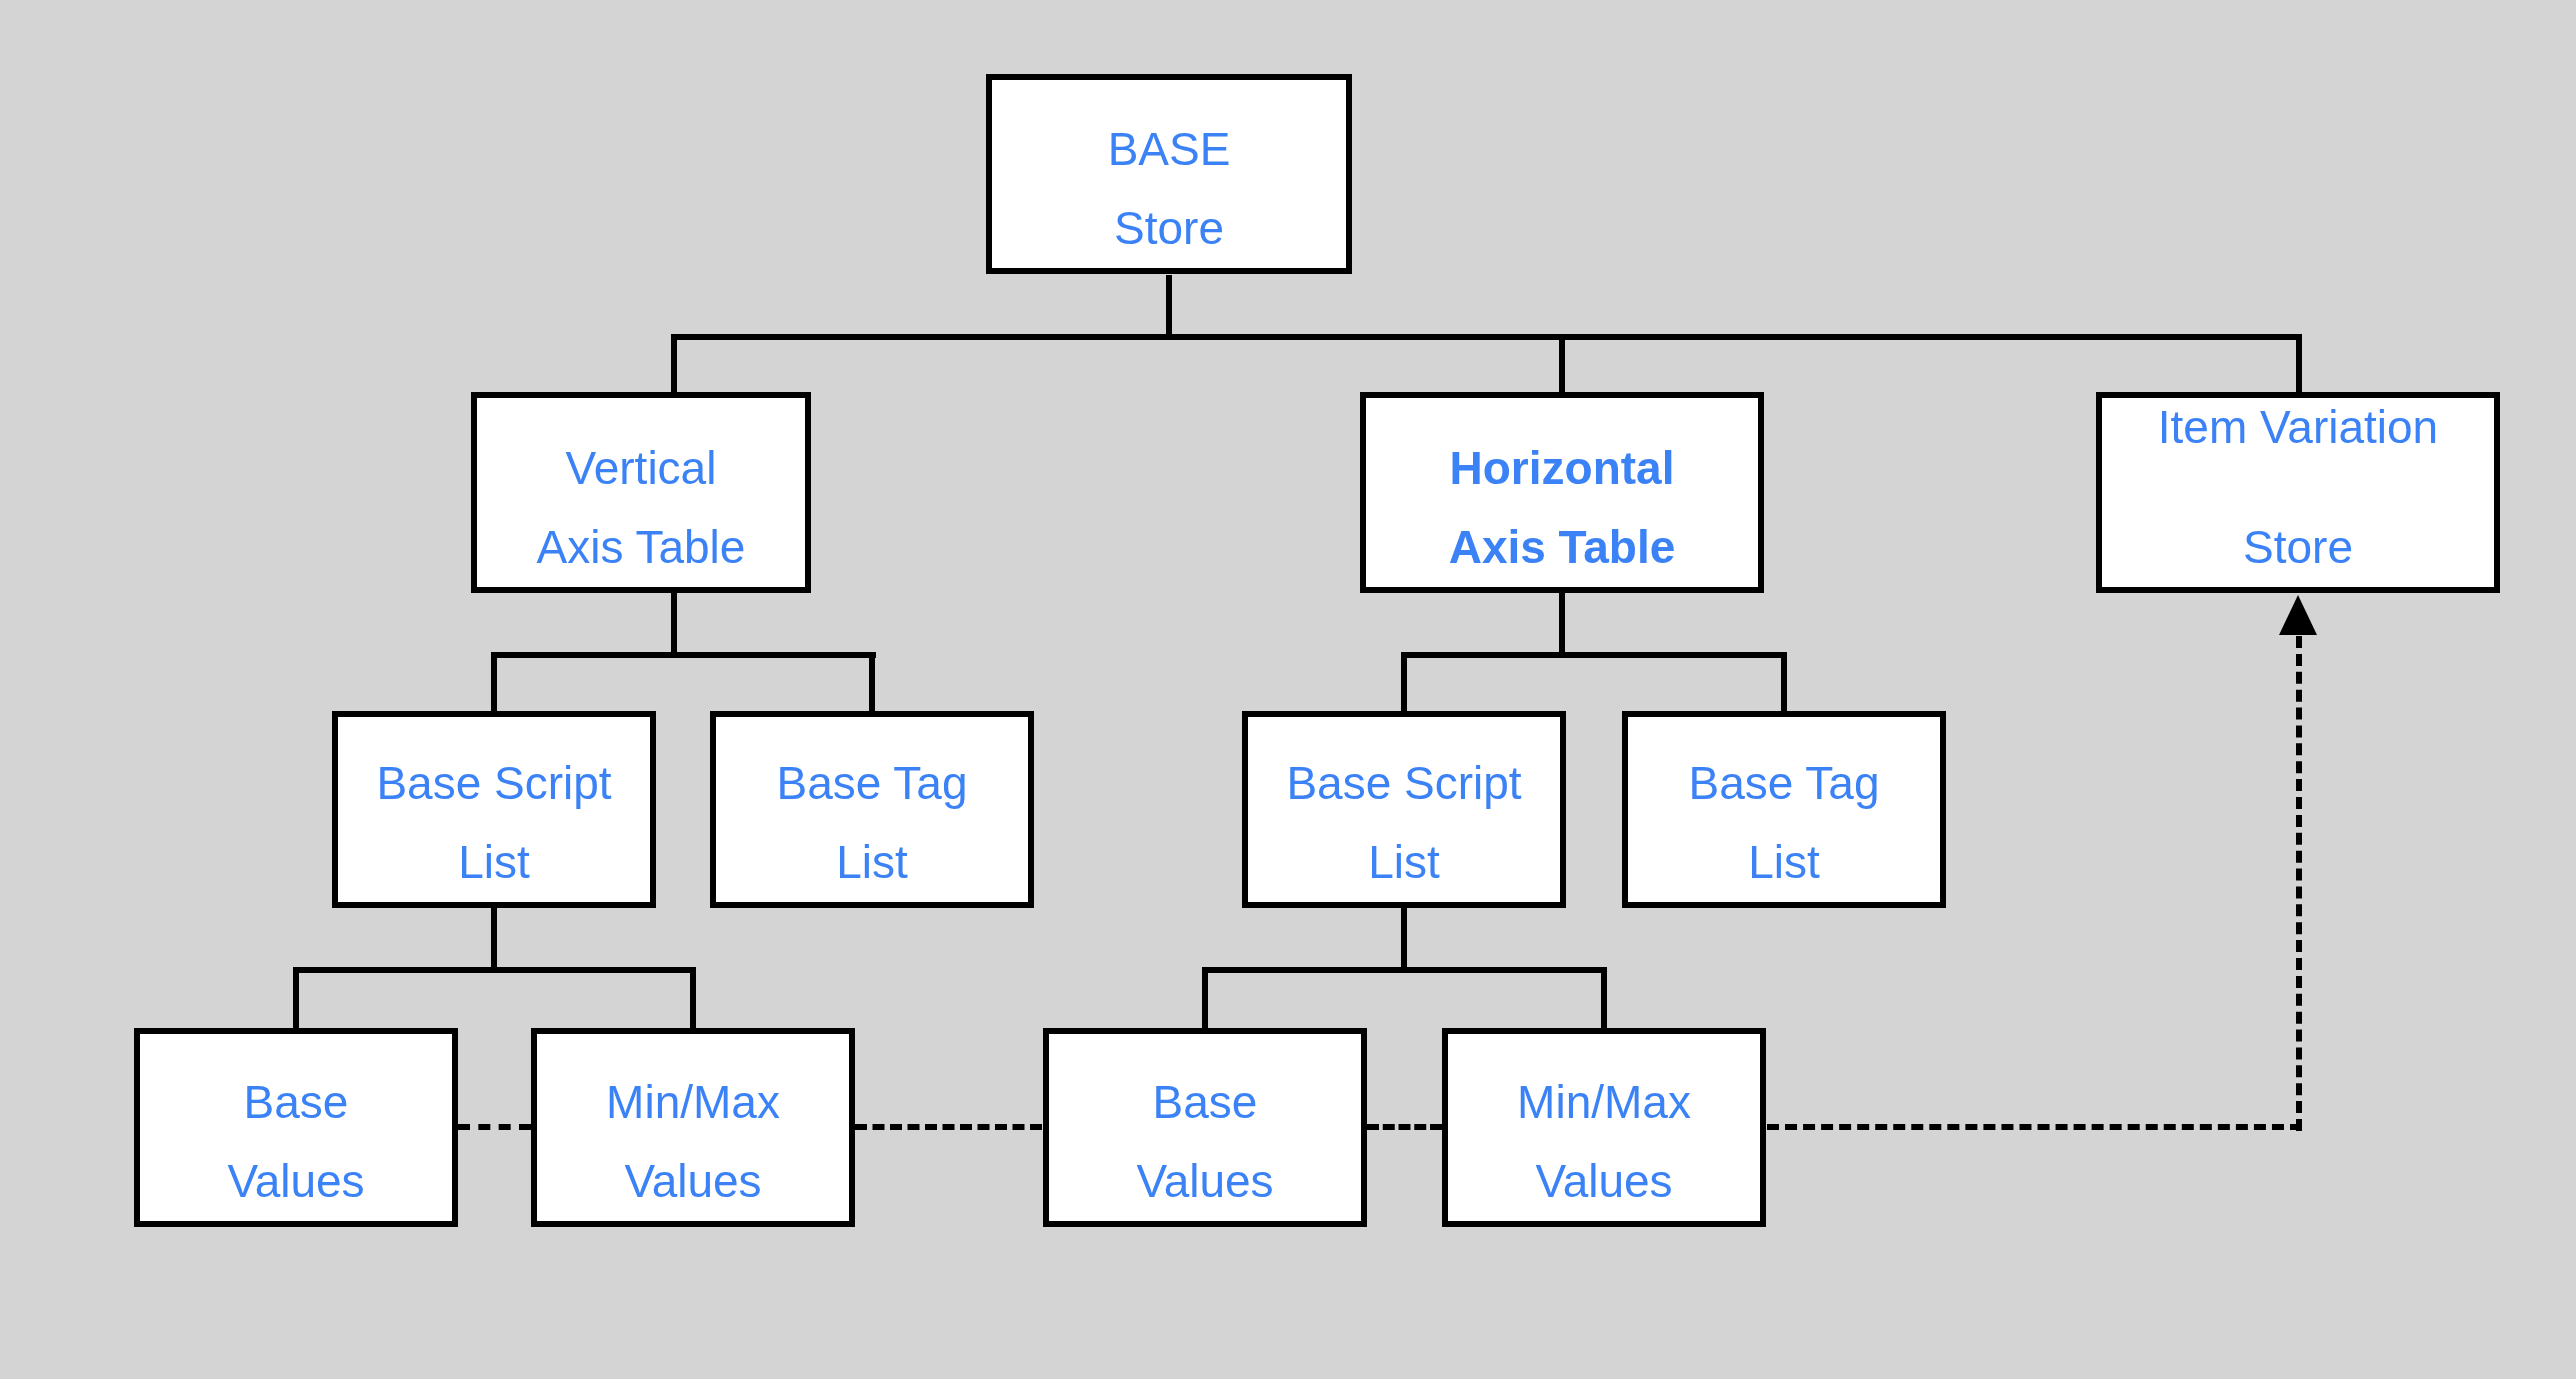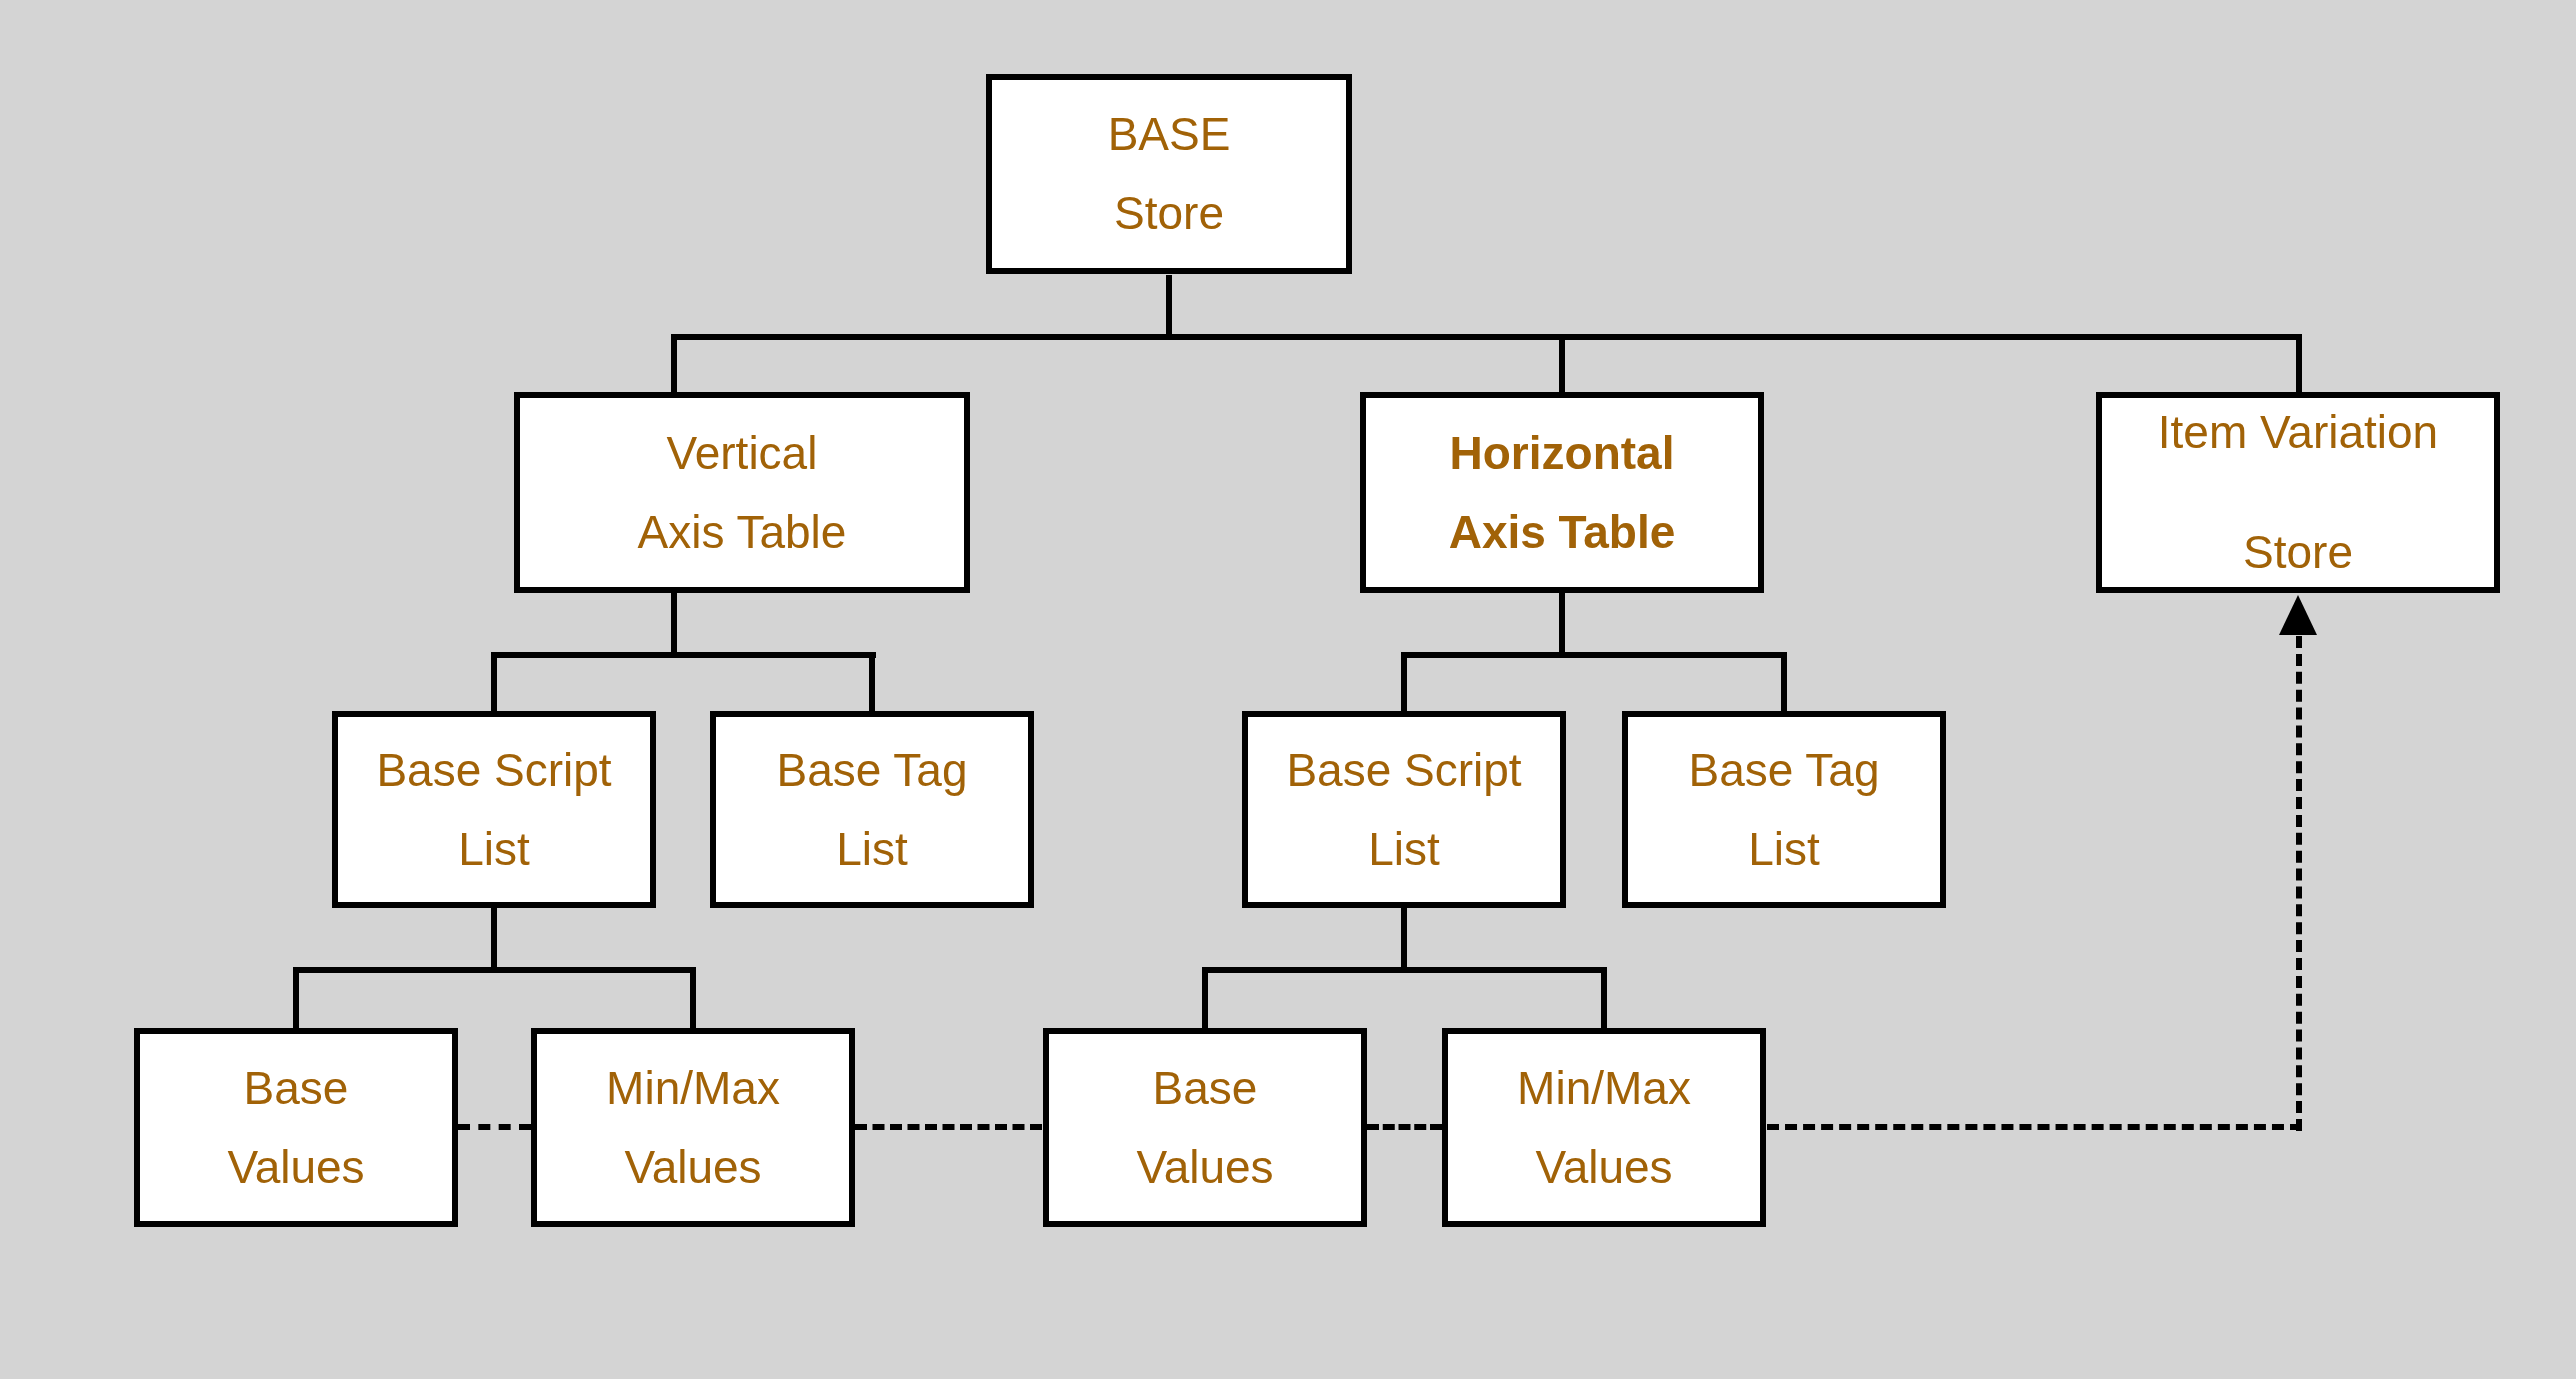--- a/index.html
+++ b/index.html
@@ -12,23 +12,23 @@
     overflow: hidden;
   }
   .node {
     position: absolute;
     box-sizing: border-box;
     background: #ffffff;
     border: 6.4px solid #000000;
     display: flex;
     flex-direction: column;
     align-items: center;
-    justify-content: center;
+    justify-content: flex-end;
     text-align: center;
-    color: #a16207;
+    color: #3b82f6;
     font-size: 46px;
     line-height: 79px;
     white-space: nowrap;
   }
   .node span { display: block; }
   .v { position: absolute; width: 5.5px; background: #000000; }
   .h { position: absolute; height: 5.5px; background: #000000; }
   .dh { position: absolute; height: 0; border-top: 6.4px dashed #000000; }
   .dv { position: absolute; width: 0; border-left: 6.4px dashed #000000; }
   .arrow-up {
@@ -42,21 +42,21 @@
 </head>
 <body>
 
 <div class="canvas">
 
   <div class="node" style="left:986px; top:74px; width:366px; height:200px;">
     <span>BASE</span>
     <span>Store</span>
   </div>
 
-  <div class="node" style="left:471px; top:392px; width:456px; height:201px;margin-left:43px;">
+  <div class="node" style="left:471px; top:392px; width:340px; height:201px;">
     <span>Vertical</span>
     <span>Axis Table</span>
   </div>
   <div class="node" style="left:1360px; top:392px; width:404px; height:201px;font-weight:bold;">
     <span>Horizontal</span>
     <span>Axis Table</span>
   </div>
   <div class="node" style="left:2096px; top:392px; width:404px; height:201px;gap:41px;">
     <span>Item Variation</span>
     <span>Store</span>

